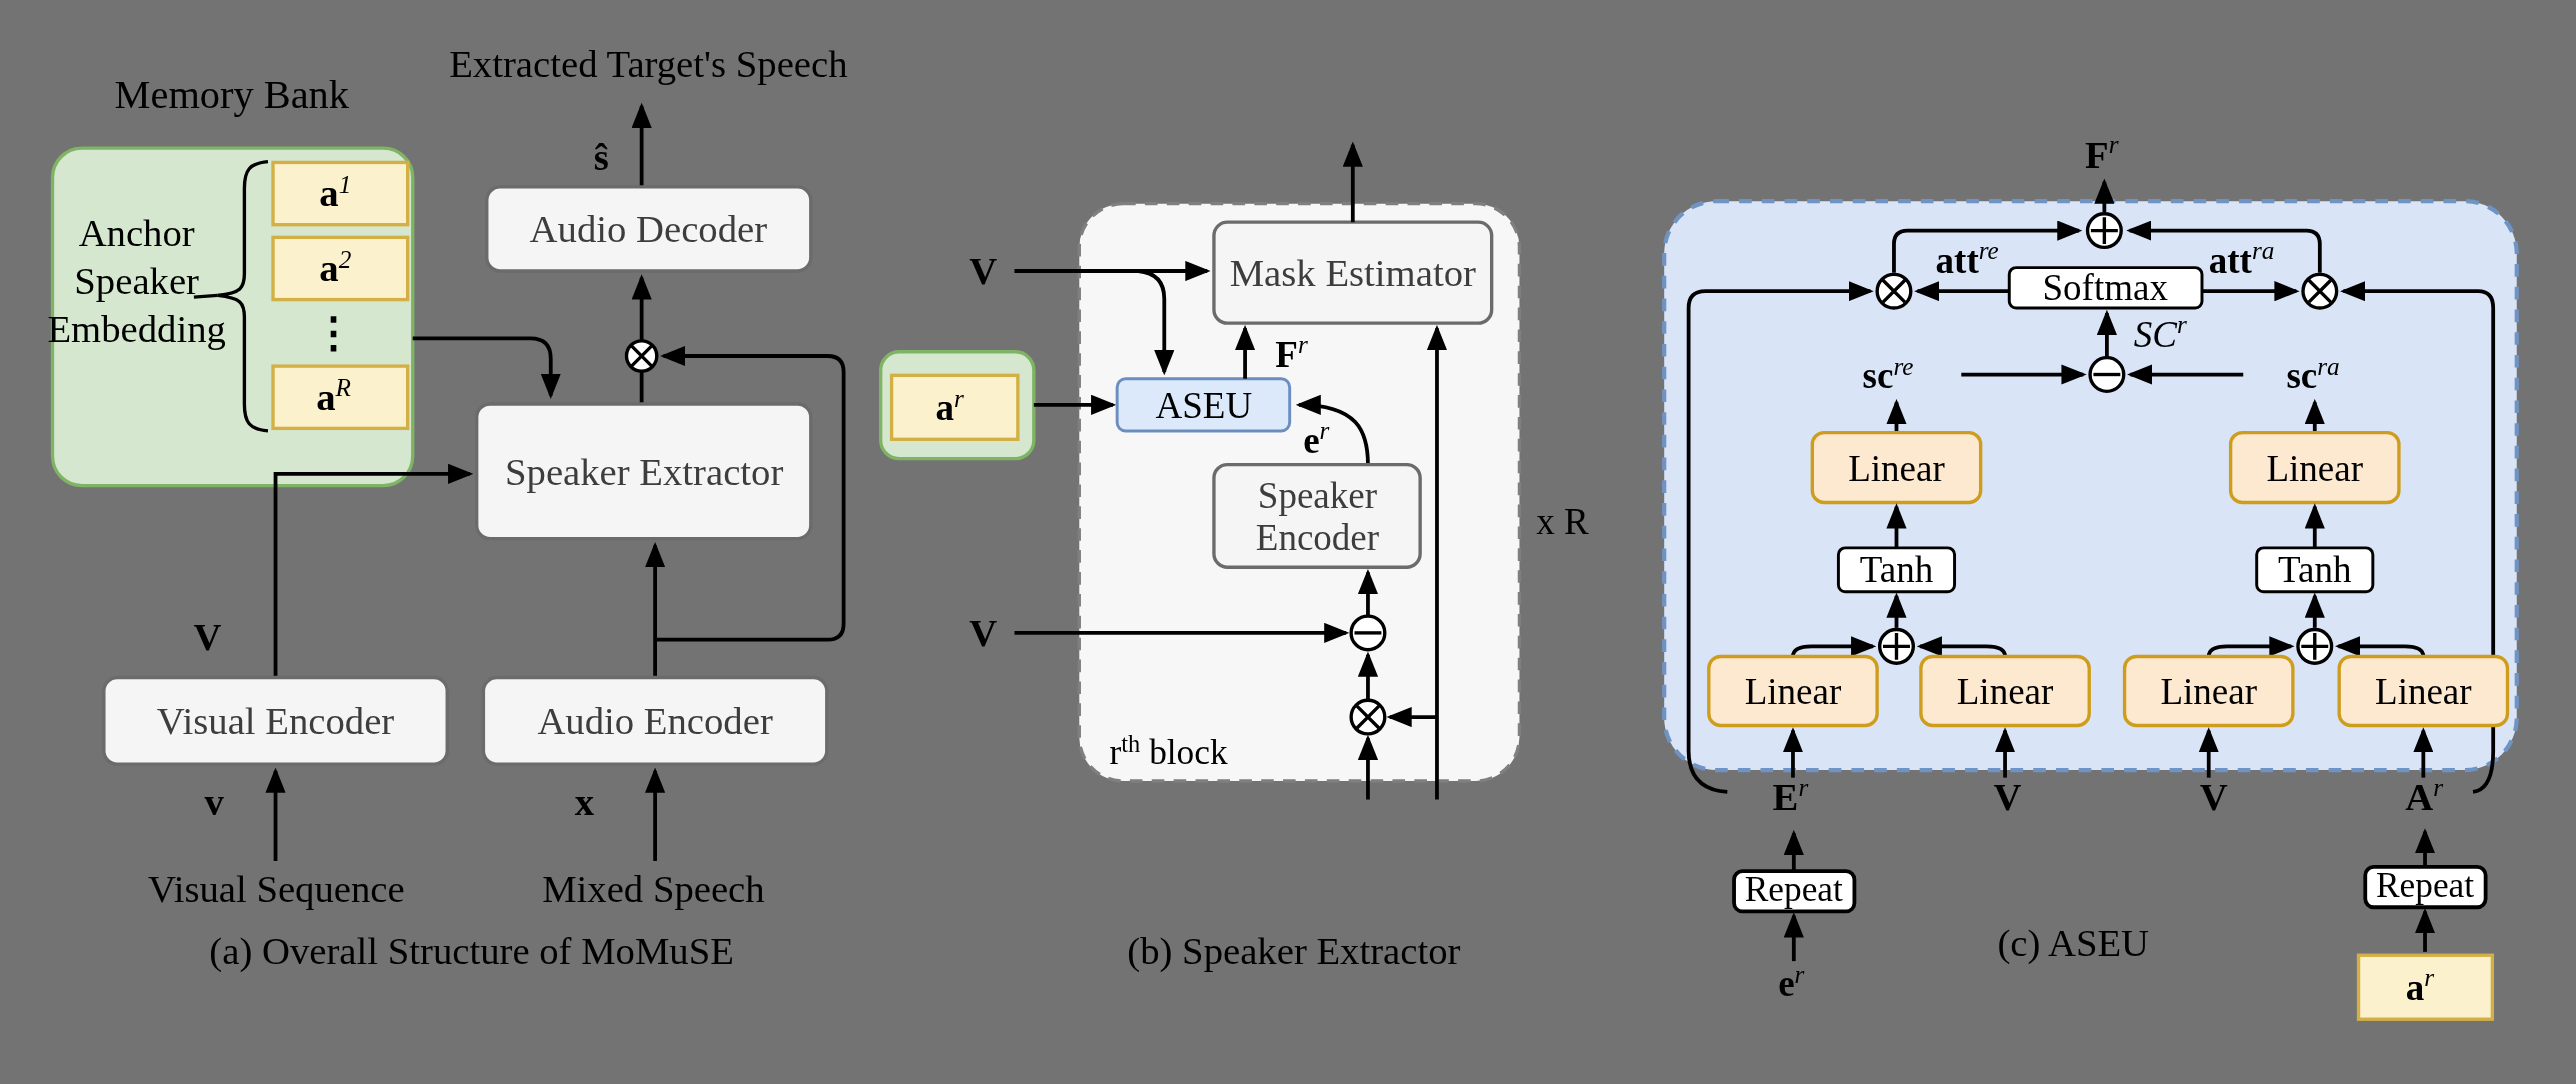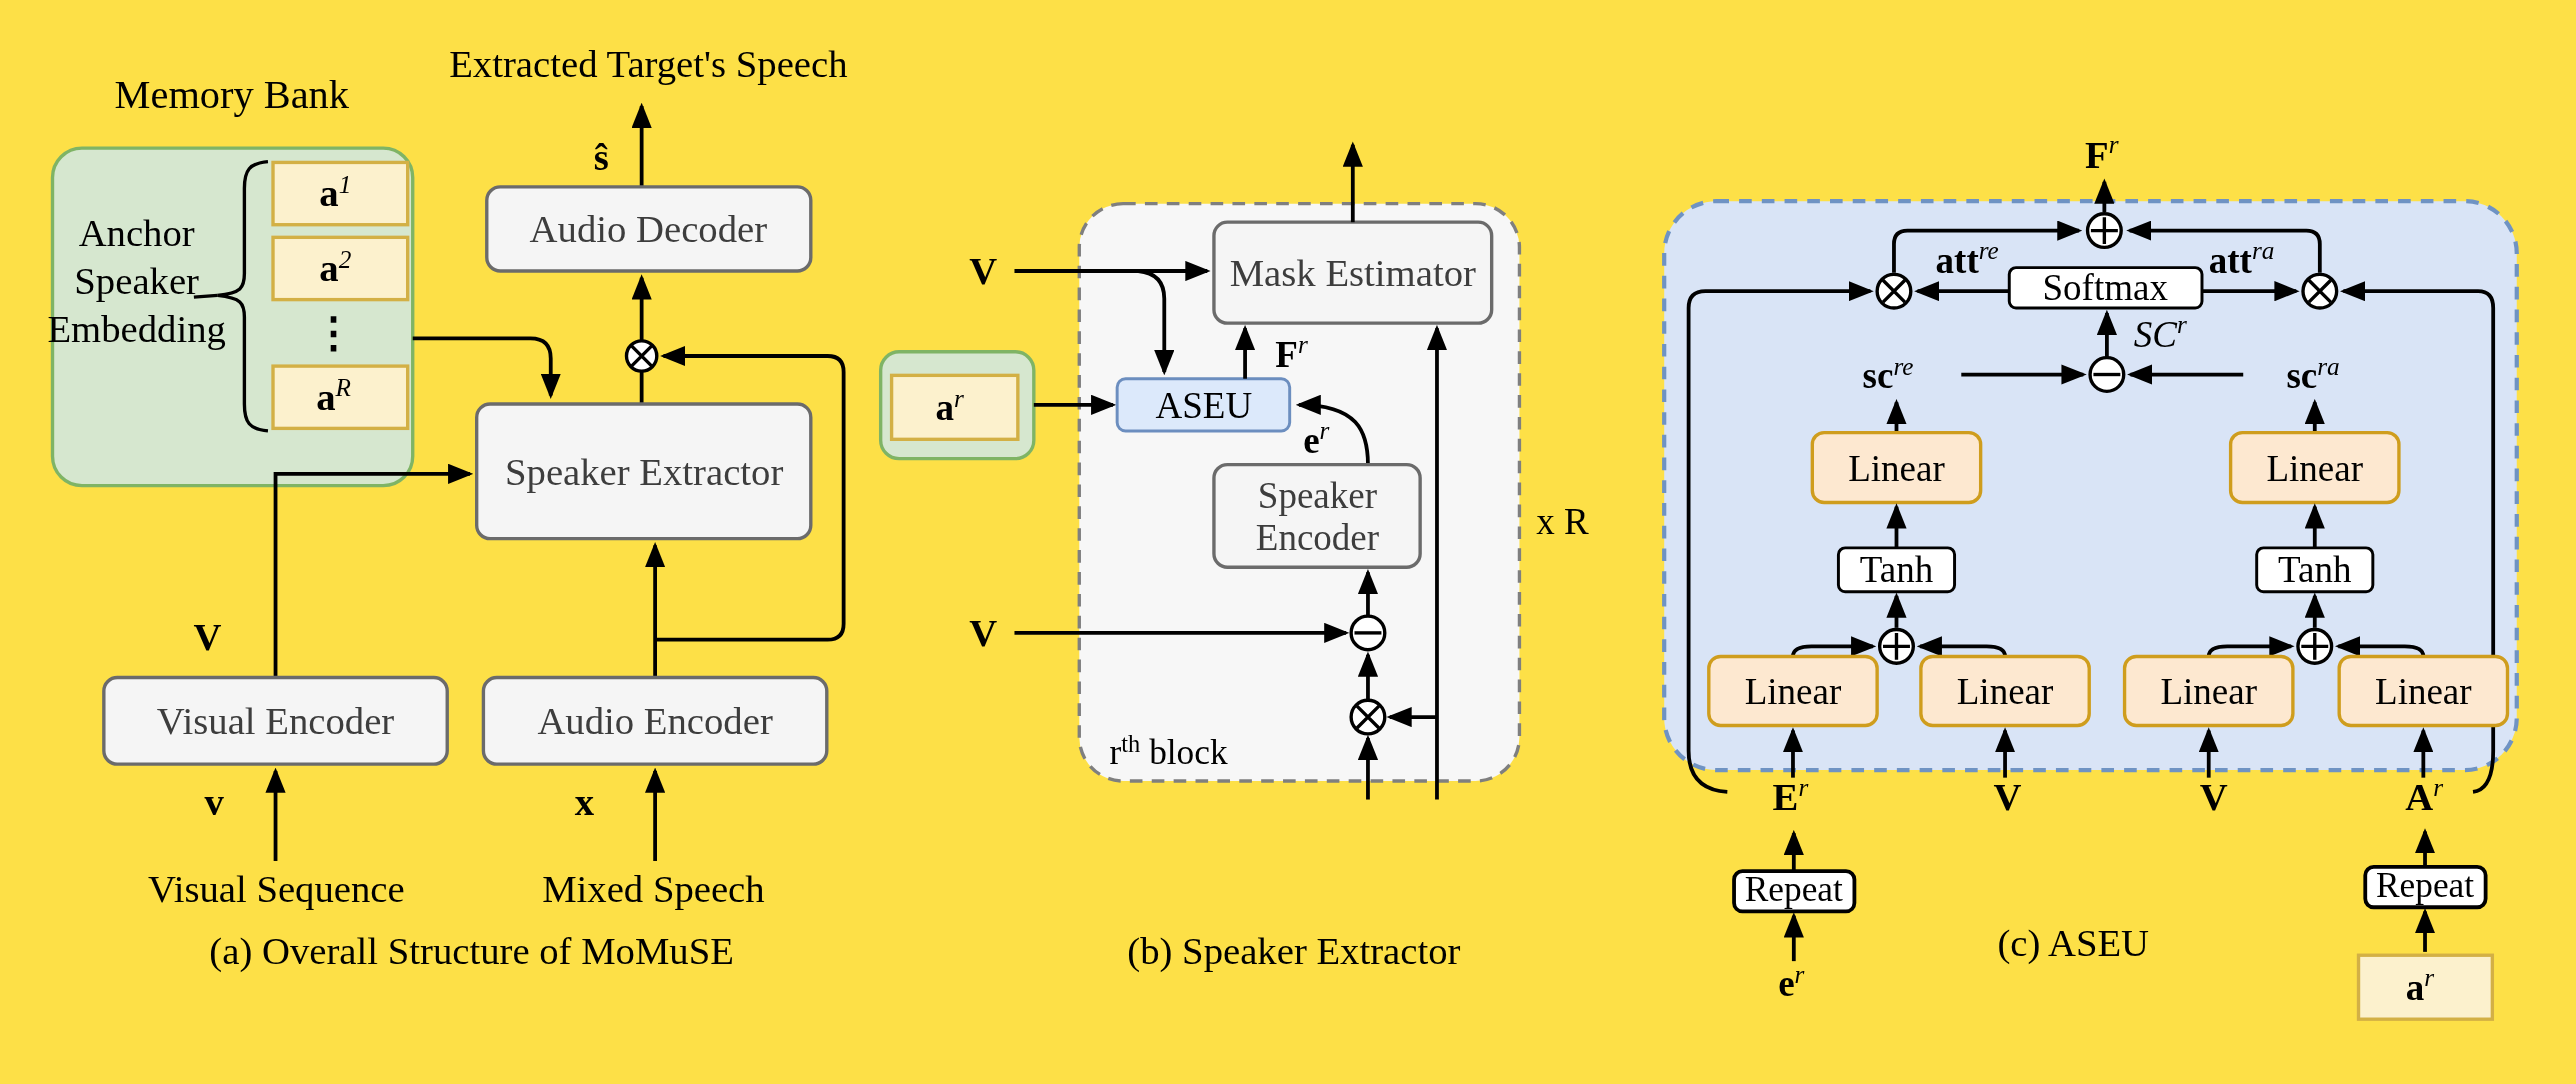--- a/index.html
+++ b/index.html
@@ -5,21 +5,21 @@
   :root{
     --green-fill:#d6e7cf; --green-border:#7fb465;
     --yellow-fill:#fcf1cd; --yellow-border:#d3b045;
     --gray-fill:#f5f5f5;  --gray-border:#6b6b6b;
     --blue-fill:#dce9fb;  --blue-border:#6c8ebf;
     --panelb-fill:#f7f7f7; --panelc-fill:#d9e4f6;
     --peach-fill:#fde8d0; --peach-border:#cf9d1d;
     --ink:#000000; --boxtext:#3d3d3d;
   }
   html,body{margin:0;padding:0;background:#ffffff;}
-  .stage{width:2576px;height:1084px;background:#fde047;}
+  .stage{width:2576px;height:1084px;background:#737373;}
   svg{display:block;}
   svg text{
     font-family:"Liberation Serif","DejaVu Serif",serif;
     fill:var(--ink);
   }
   .boxlbl{fill:var(--boxtext);font-size:46px;}
   .boxlbl44{fill:var(--boxtext);font-size:44px;}
   .blk44{fill:#000;font-size:44px;}
   .title{font-size:46px;}
   .title48{font-size:48px;}

